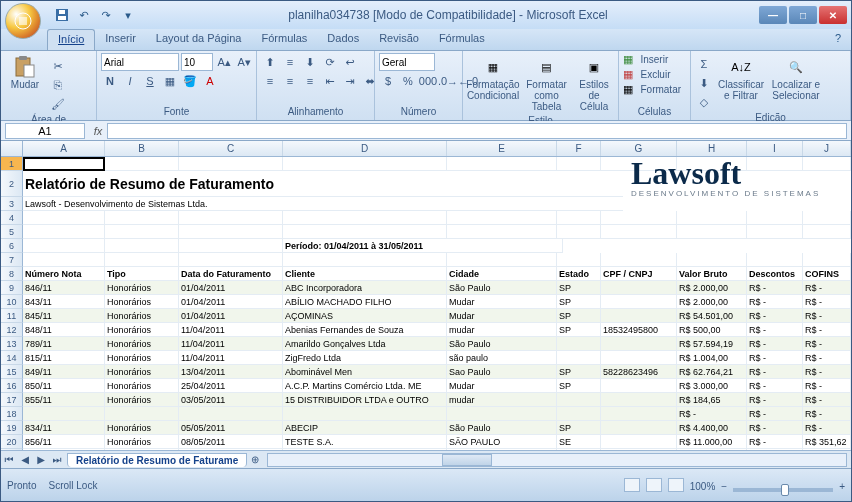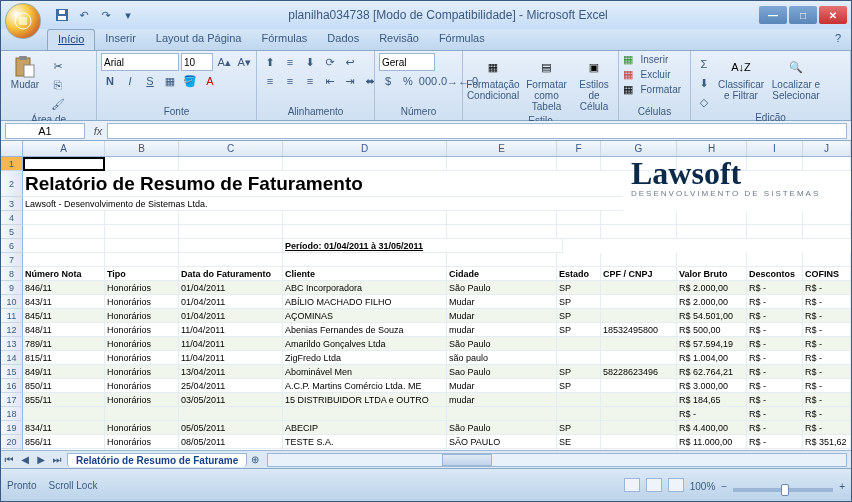--- a/index.html
+++ b/index.html
@@ -49,21 +49,21 @@
 .col-headers { display: flex; height: 16px; background: linear-gradient(#f4f8fc, #dce8f4); border-bottom: 1px solid #9bb7d5; }
 .corner { width: 22px; border-right: 1px solid #9bb7d5; background: linear-gradient(#f4f8fc, #dce8f4); }
 .ch { text-align: center; font-size: 10px; color: #3b5a82; border-right: 1px solid #c8d8e8; line-height: 16px; }
 .rows { flex: 1; overflow: hidden; position: relative; }
 .row { display: flex; height: 14px; }
 .rh { width: 22px; background: linear-gradient(90deg,#f4f8fc,#dce8f4); border-right: 1px solid #9bb7d5; border-bottom: 1px solid #c8d8e8; text-align: center; font-size: 9px; color: #3b5a82; line-height: 14px; }
 .rh.sel { background: #f7b64f; }
 .cell { border-right: 1px solid #e4ecf4; border-bottom: 1px solid #e4ecf4; font-size: 9px; line-height: 14px; padding: 0 2px; white-space: nowrap; overflow: hidden; }
 .row.alt .cell { background: #f1f6ec; }
 .cell.right { text-align: left; }
-.report-title { font-size: 19px; font-weight: bold; font-family: Arial; }
+.report-title { font-size: 14px; font-weight: bold; font-family: Arial; }
 .bold { font-weight: bold; }
 .active-cell { position: absolute; border: 2px solid #000; pointer-events: none; }
 
 
 .wA { width: 82px; } .wB { width: 74px; } .wC { width: 104px; } .wD { width: 164px; }
 .wE { width: 110px; } .wF { width: 44px; } .wG { width: 76px; } .wH { width: 70px; }
 .wI { width: 56px; } .wJ { width: 48px; }
 
 .logo-area { position: absolute; right: 10px; top: 0; width: 210px; height: 56px; display:flex; flex-direction:column; align-items:flex-start; }
 .logo-main { font-family: Georgia, serif; font-size: 32px; font-weight: bold; color: #0b2a4a; line-height:1; }
@@ -324,21 +324,21 @@
           <div class="cell wG"></div>
           <div class="cell wH"></div>
           <div class="cell wI"></div>
           <div class="cell wJ"></div>
         </div>
         <div class="row">
           <div class="rh">6</div>
           <div class="cell wA"></div>
           <div class="cell wB"></div>
           <div class="cell wC"></div>
-          <div class="cell wD bold" style="width: 280px; text-decoration: underline;">Período: 01/04/2011 à 31/05/2011</div>
+          <div class="cell wD bold" style="width: 280px;">Período: 01/04/2011 à 31/05/2011</div>
         </div>
         <div class="row">
           <div class="rh">7</div>
           <div class="cell wA"></div>
           <div class="cell wB"></div>
           <div class="cell wC"></div>
           <div class="cell wD"></div>
           <div class="cell wE"></div>
           <div class="cell wF"></div>
           <div class="cell wG"></div>

